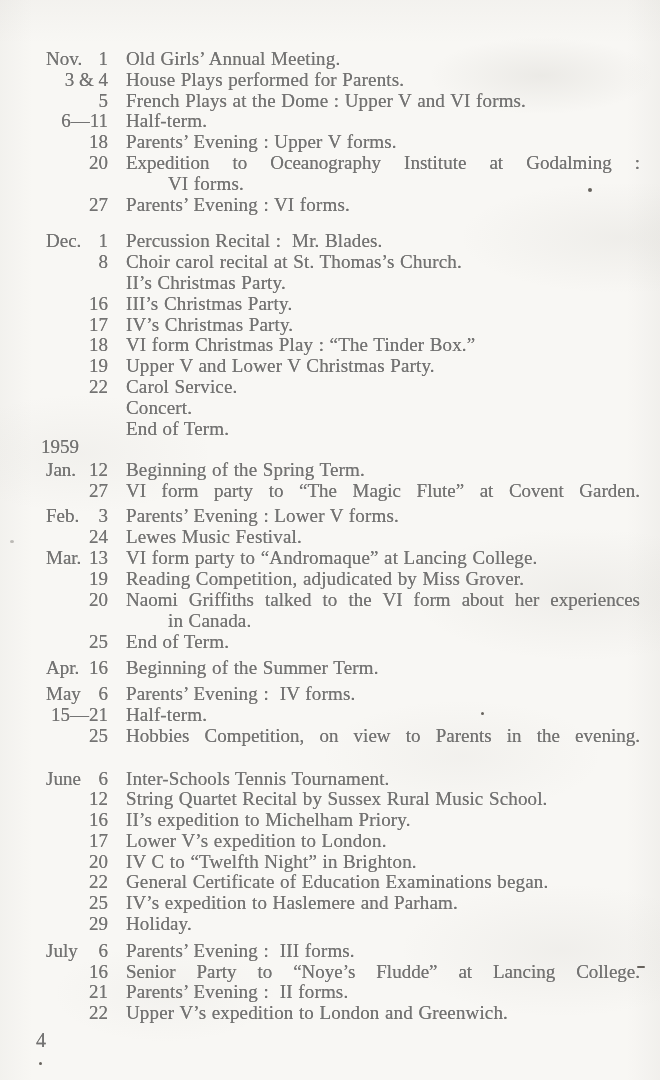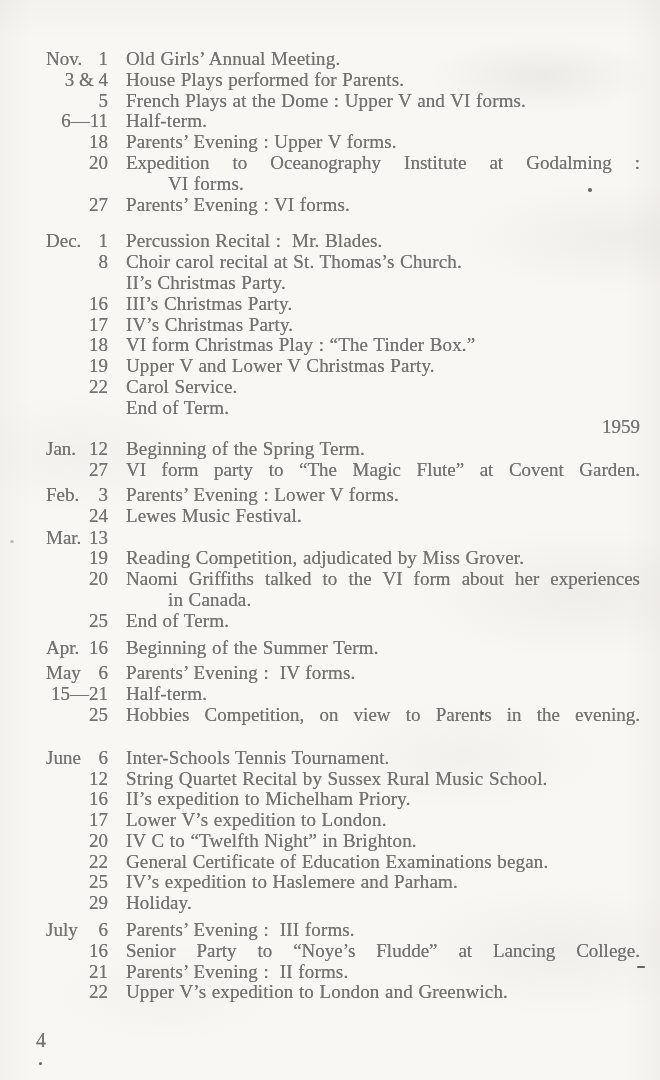--- a/index.html
+++ b/index.html
@@ -23,21 +23,21 @@
       linear-gradient(90deg, rgba(150,146,138,.06), transparent 5%, transparent 95%, rgba(150,146,138,.07)),
       linear-gradient(180deg, rgba(150,146,138,.05), transparent 4%);
   }
   .content{
     position:absolute;left:46px;top:49px;width:594px;
     font-size:19px;line-height:20.8px;
     text-shadow:0 0 .5px rgba(38,34,29,.55);
   }
   .block{position:relative;}
   .block:nth-child(2){margin-top:16px;}   
-  .block:nth-child(3){margin-top:-2px;text-align:right;}  
+  .block:nth-child(3){margin-top:-2px;}  
   .block:nth-child(4){margin-top:2px;}   
   .block:nth-child(5){margin-top:4px;}   
   .block:nth-child(6){margin-top:1px;}   
   .block:nth-child(7){margin-top:6px;}   
   .block:nth-child(8){margin-top:5px;}   
   .block:nth-child(9){margin-top:22px;}   
   .block:nth-child(10){margin-top:6px;}  
   .row{position:relative;padding-left:80px;min-height:20.8px;}
   .month{position:absolute;left:0;top:0;white-space:nowrap;}
   .day{position:absolute;left:0;top:0;width:62px;text-align:right;white-space:nowrap;}
@@ -124,20 +124,24 @@
         <div class="row">
           <span class="day">19</span>
           <div class="desc">Upper V and Lower V Christmas Party.</div>
         </div>
         <div class="row">
           <span class="day">22</span>
           <div class="desc">Carol Service.</div>
         </div>
         <div class="row">
           <span class="day"></span>
+          <div class="desc">Concert.</div>
+        </div>
+        <div class="row">
+          <span class="day"></span>
           <div class="desc">End of Term.</div>
         </div>
       </section>
       <section class="block">
         <div class="year">1959</div>
       </section>
       <section class="block">
         <div class="row">
           <span class="month">Jan.</span>
           <span class="day">12</span>
@@ -156,20 +160,21 @@
         </div>
         <div class="row">
           <span class="day">24</span>
           <div class="desc">Lewes Music Festival.</div>
         </div>
       </section>
       <section class="block">
         <div class="row">
           <span class="month">Mar.</span>
           <span class="day">13</span>
+          <div class="desc">VI form party to “Andromaque” at Lancing College.</div>
         </div>
         <div class="row">
           <span class="day">19</span>
           <div class="desc">Reading Competition, adjudicated by Miss Grover.</div>
         </div>
         <div class="row">
           <span class="day">20</span>
           <div class="desc justify">Naomi Griffiths talked to the VI form about her experiences</div>
         </div>
         <div class="row">

